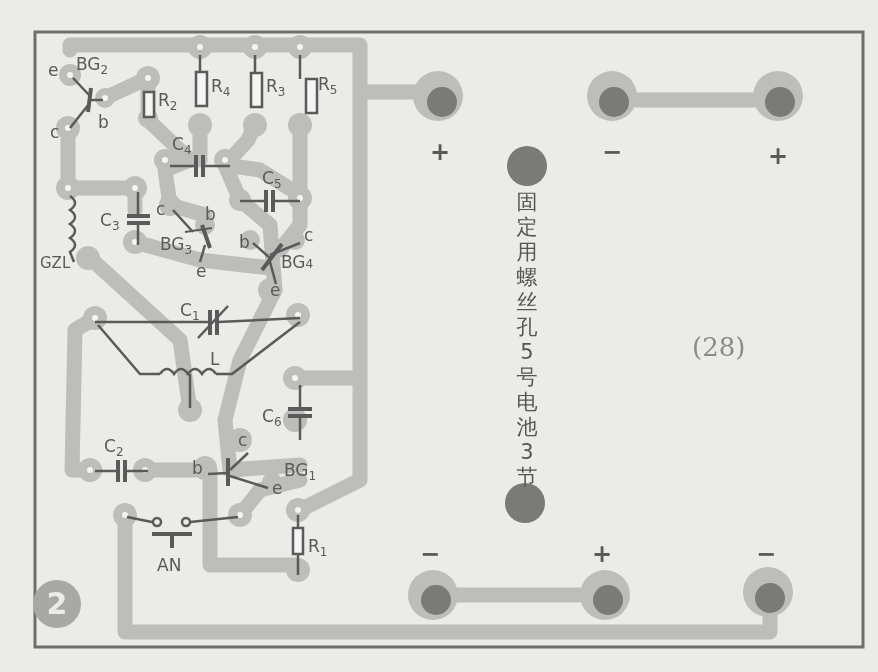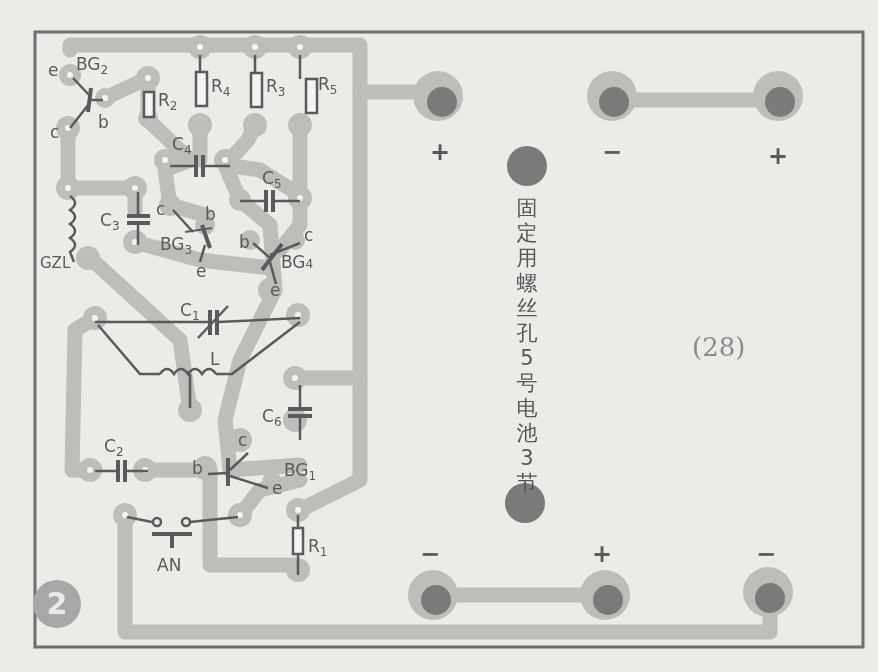--- a/index.html
+++ b/index.html
@@ -1,20 +1,20 @@
 <!DOCTYPE html>
 <html><head>
 <meta charset="utf-8">
 <style>
   html,body{margin:0;padding:0;}
   body{width:878px;height:672px;background:#ebebe8;position:relative;overflow:hidden;font-family:"DejaVu Sans",sans-serif;}
   #diagram{position:absolute;left:0;top:0;width:878px;height:672px;}
   .lbl{font-family:"DejaVu Sans",sans-serif;fill:#5a5a5a;}
   .page{font-family:"DejaVu Serif",serif;fill:#8a8a8a;}
-  .vtext{position:absolute;left:512px;top:190px;width:30px;font-family:"DejaVu Sans",sans-serif;font-size:21px;line-height:25px;color:#555;text-align:center;word-break:break-all;margin-top:6px;}
+  .vtext{position:absolute;left:512px;top:190px;width:30px;font-family:"DejaVu Sans",sans-serif;font-size:21px;line-height:25px;color:#555;text-align:center;word-break:break-all;}
 </style>
 </head>
 <body>
 
 <svg id="diagram" width="878" height="672" viewBox="0 0 878 672" xmlns="http://www.w3.org/2000/svg">
 
   <rect x="35" y="32" width="828" height="615" fill="none" stroke="#6e6e6e" stroke-width="3"></rect>
 
   <g fill="none" stroke="#bdbdba" stroke-width="15" stroke-linecap="round" stroke-linejoin="round">
 

